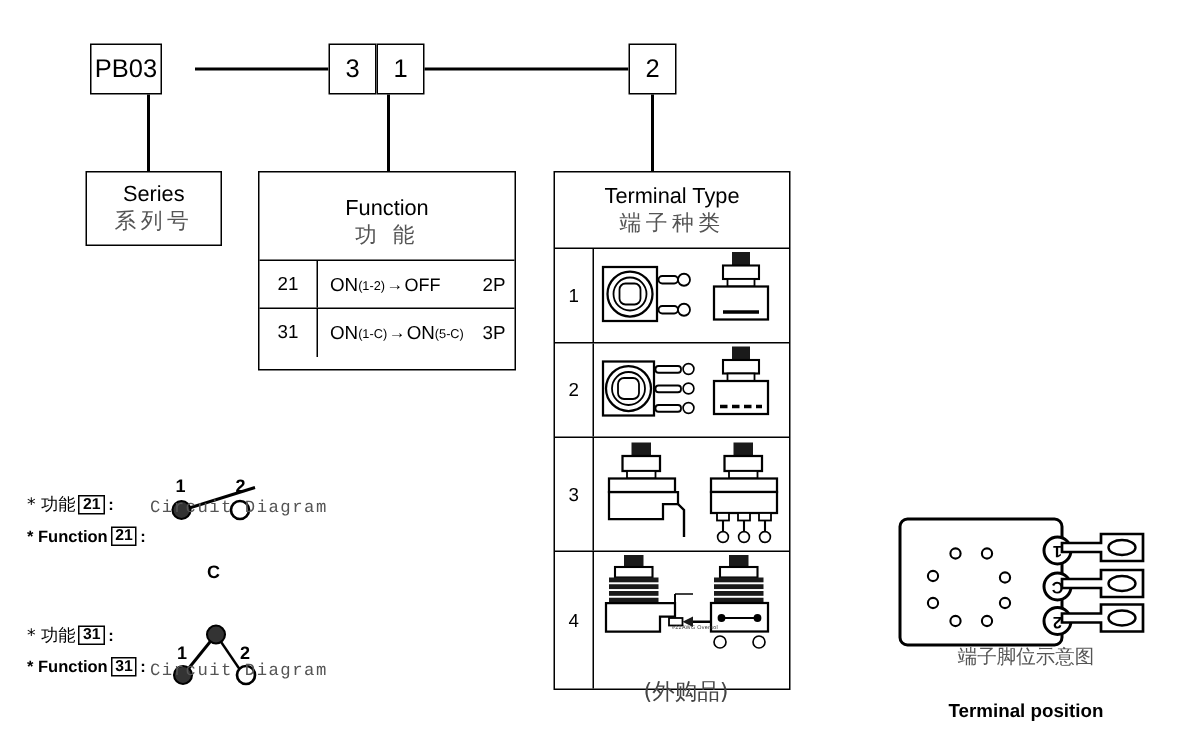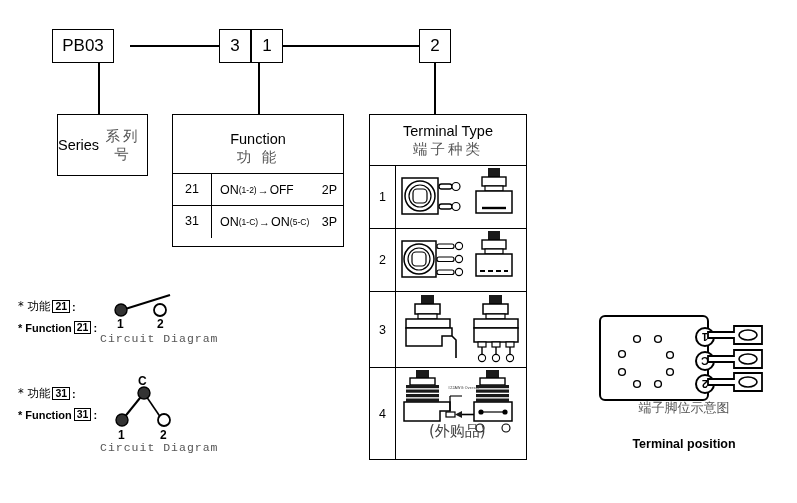--- a/index.html
+++ b/index.html
@@ -1,18 +1,18 @@
 <!DOCTYPE html>
 <html><head>
 <meta charset="utf-8">
 <style>
   html,body{margin:0;padding:0;background:#ffffff;}
   body{width:797px;height:503px;position:relative;overflow:hidden;
        font-family:"Liberation Sans","DejaVu Sans",sans-serif;color:#000;}
-  .abs{position:absolute;}
+  .abs{position:absolute;margin-top:30px;}
   .box{position:absolute;border:1.6px solid #000;background:#fff;box-sizing:border-box;
        display:flex;align-items:center;justify-content:center;}
   .line{position:absolute;background:#000;}
   .hl{height:1.6px;}
   .vl{width:1.6px;}
   .code-box{font-size:17px;}
   .cn{font-family:"DejaVu Sans","Liberation Sans",sans-serif;color:#555;}
   .hdr-en{font-size:14.5px;line-height:17px;text-align:center;}
   .hdr-cn{font-size:14.5px;line-height:18px;text-align:center;letter-spacing:3px;}
   .fn-code{font-size:12.5px;}
@@ -23,21 +23,21 @@
   .note-en{font-size:11px;font-weight:bold;}
   .minibox{display:inline-block;border:1.4px solid #000;padding:0 2px;
            font-size:10.5px;font-weight:bold;line-height:11px;margin:0 2px;}
   .num-lbl{position:absolute;font-size:12px;font-weight:bold;}
   .cd-cap{position:absolute;font-size:11.5px;color:#555;letter-spacing:1px;}
   svg{display:block;overflow:visible;}
 </style>
 </head>
 <body>
 
-<div class="box code-box" style="left:52px;top:29px;width:62px;height:34px;">
+<div class="box code-box" style="left:60px;top:29px;width:48px;height:34px;">
   <span>PB03</span>
 </div>
 
 <div class="line hl" style="left:130px;top:45px;width:89px;"></div>
 
 <div class="box code-box" style="left:219px;top:29px;width:32px;height:34px;">
   <span>3</span>
 </div>
 
 <div class="box code-box" style="left:251px;top:29px;width:32px;height:34px;">
@@ -47,21 +47,21 @@
 <div class="line hl" style="left:283px;top:45px;width:136px;"></div>
 
 <div class="box code-box" style="left:419px;top:29px;width:32px;height:34px;">
   <span>2</span>
 </div>
 
 <div class="line vl" style="left:98px;top:63px;height:51px;"></div>
 <div class="line vl" style="left:258px;top:63px;height:51px;"></div>
 <div class="line vl" style="left:434px;top:63px;height:51px;"></div>
 
-<div class="box" style="left:57px;top:114px;width:91px;height:62px;">
+<div class="box" style="left:57px;top:114px;width:91px;height:50px;flex-direction:column;">
   <div class="hdr-en">Series</div>
   <div class="hdr-cn cn">系列号</div>
 </div>
 
 <div class="box" style="left:172px;top:114px;width:172px;height:133px;flex-direction:column;align-items:stretch;padding:0;">
   <div style="height:50px;display:flex;flex-direction:column;justify-content:center;border-bottom:1.6px solid #000;">
     <div class="hdr-en">Function</div>
     <div class="hdr-cn cn">功 能</div>
   </div>
   <div style="height:31px;display:flex;align-items:center;border-bottom:1.6px solid #000;">

